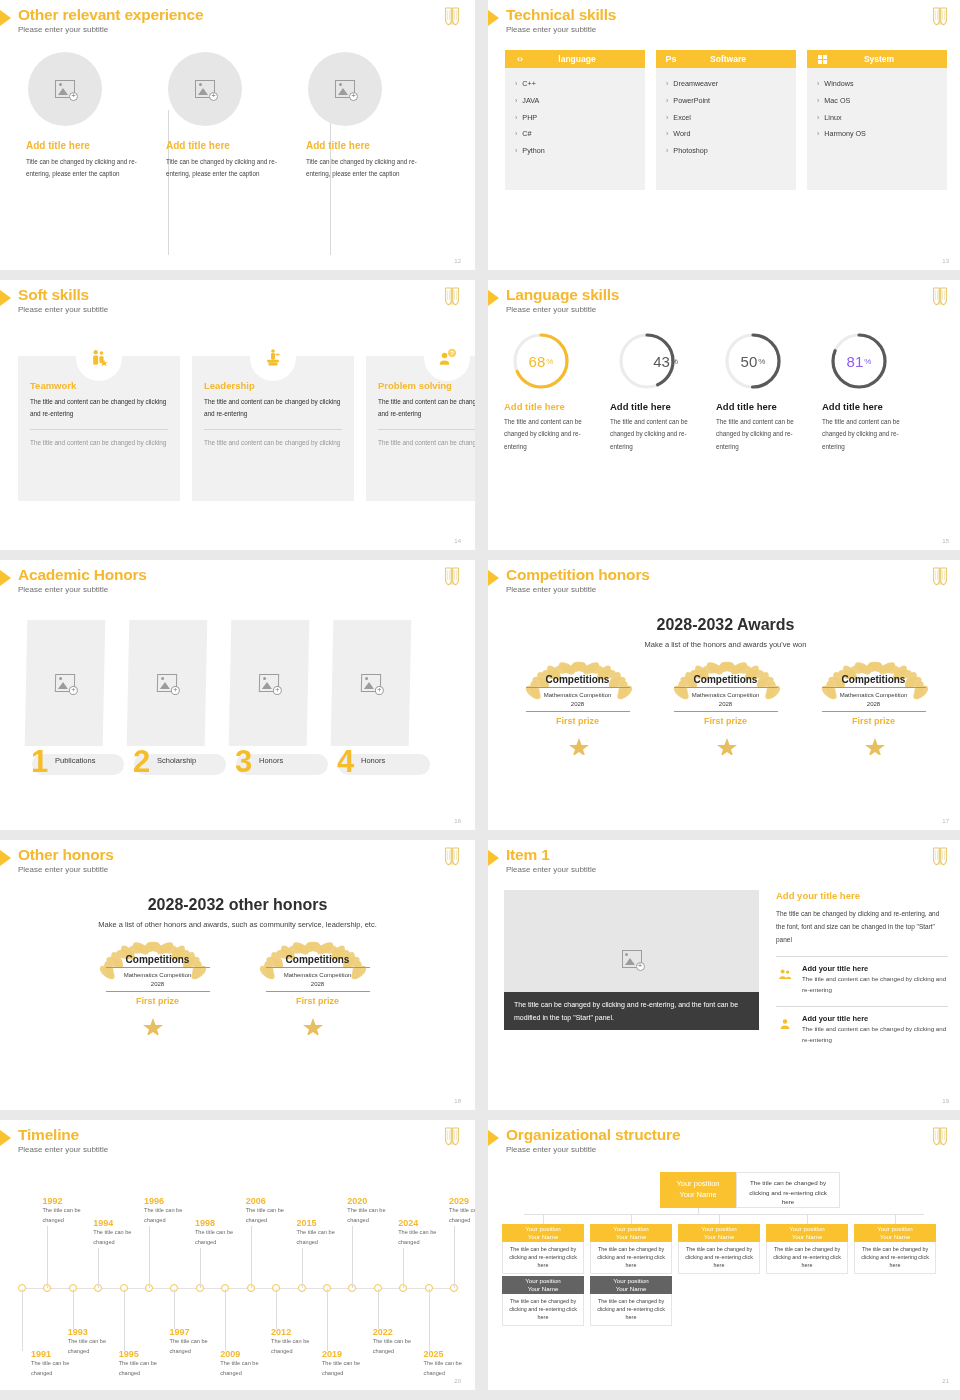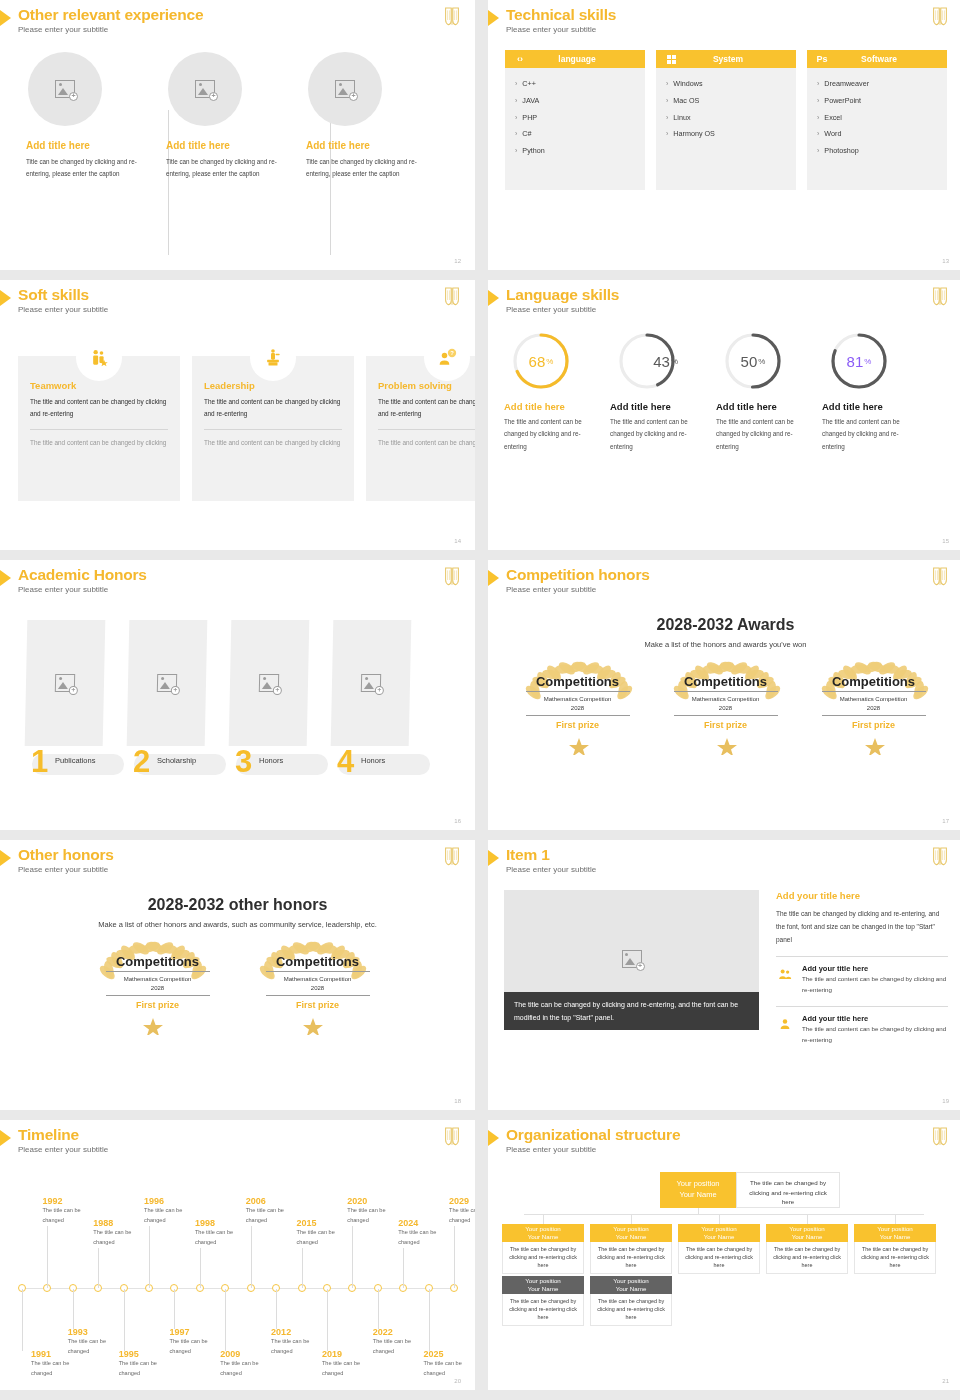--- a/index.html
+++ b/index.html
@@ -144,21 +144,21 @@
     font-size:7.5px; color:#3a3a3a;
   }
 
   
   .aw-title { position:absolute; width:100%; top:56px; text-align:center; font-size:16px; font-weight:bold; color:#2f2f2f; }
   .aw-sub { position:absolute; width:100%; top:80px; text-align:center; font-size:7.5px; color:#3f3f3f; }
   .wr-row { position:absolute; top:100px; width:100%; display:flex; justify-content:center; }
   .wreath { width:148px; height:92px; position:relative; }
   .wreath.two { width:160px; }
   .wr-inner { position:absolute; left:50%; margin-left:-52px; top:14px; width:104px; text-align:center; }
-  .wr-h { font-size:13px; font-weight:bold; color:#242424; padding-bottom:2px; border-bottom:1px solid #9a9a9a; }
+  .wr-h { font-size:10px; font-weight:bold; color:#242424; padding-bottom:2px; border-bottom:1px solid #9a9a9a; }
   .wr-s { font-size:6px; color:#3a3a3a; line-height:1.5; padding:3px 0 2px; border-bottom:1px solid #9a9a9a; }
   .wr-p { font-size:9px; font-weight:bold; color:#f2b52c; padding-top:4px; }
 
   
   .it-img {
     position:absolute; left:16px; top:50px; width:255px; height:137px; background:#e6e6e6;
     display:flex;align-items:center;justify-content:center;
   }
   .it-cap {
     position:absolute; left:16px; top:152px; width:255px; height:38px; background:#3c3c3c;
@@ -293,41 +293,41 @@
           <ul class="tech-body">
             <li>C++</li>
             <li>JAVA</li>
             <li>PHP</li>
             <li>C#</li>
             <li>Python</li>
           </ul>
         </div>
         <div class="tech-card">
           <div class="tech-head">
-            <div class="ic"><span class="win-ic"><i></i><i></i><i></i><i></i></span></div>
-            <div class="lb">System</div>
-          </div>
-          <ul class="tech-body">
-            <li>Windows</li>
-            <li>Mac OS</li>
-            <li>Linux</li>
-            <li>Harmony OS</li>
-          </ul>
-        </div>
-        <div class="tech-card">
-          <div class="tech-head">
             <div class="ic">Ps</div>
             <div class="lb">Software</div>
           </div>
           <ul class="tech-body">
             <li>Dreamweaver</li>
             <li>PowerPoint</li>
             <li>Excel</li>
             <li>Word</li>
             <li>Photoshop</li>
+          </ul>
+        </div>
+        <div class="tech-card">
+          <div class="tech-head">
+            <div class="ic"><span class="win-ic"><i></i><i></i><i></i><i></i></span></div>
+            <div class="lb">System</div>
+          </div>
+          <ul class="tech-body">
+            <li>Windows</li>
+            <li>Mac OS</li>
+            <li>Linux</li>
+            <li>Harmony OS</li>
           </ul>
         </div>
       </div>
     </div>
     <div class="slide left">
       <div class="hdr">
         <div class="arrow"></div>
         <div class="title">Soft skills</div>
         <div class="sub">Please enter your subtitle</div>
       </div>
@@ -775,21 +775,21 @@
         </div>
         <div class="tl-dot" style="left: 52.8235px;"></div>
         <div class="tl-stem" style="left: 56.8235px; top: 121px; height: 40px;"></div>
         <div class="tl-lab" style="left: 51.8235px; top: 159px;">
           <div class="y">1993</div>
           <div class="t">The title can be changed</div>
         </div>
         <div class="tl-dot" style="left: 78.2353px;"></div>
         <div class="tl-stem" style="left: 82.2353px; top: 80px; height: 40px;"></div>
         <div class="tl-lab" style="left: 77.2353px; top: 50px;">
-          <div class="y">1988</div>
+          <div class="y">1994</div>
           <div class="t">The title can be changed</div>
         </div>
         <div class="tl-dot" style="left: 103.647px;"></div>
         <div class="tl-stem" style="left: 107.647px; top: 121px; height: 62px;"></div>
         <div class="tl-lab" style="left: 102.647px; top: 181px;">
           <div class="y">1995</div>
           <div class="t">The title can be changed</div>
         </div>
         <div class="tl-dot" style="left: 129.059px;"></div>
         <div class="tl-stem" style="left: 133.059px; top: 58px; height: 62px;"></div>

